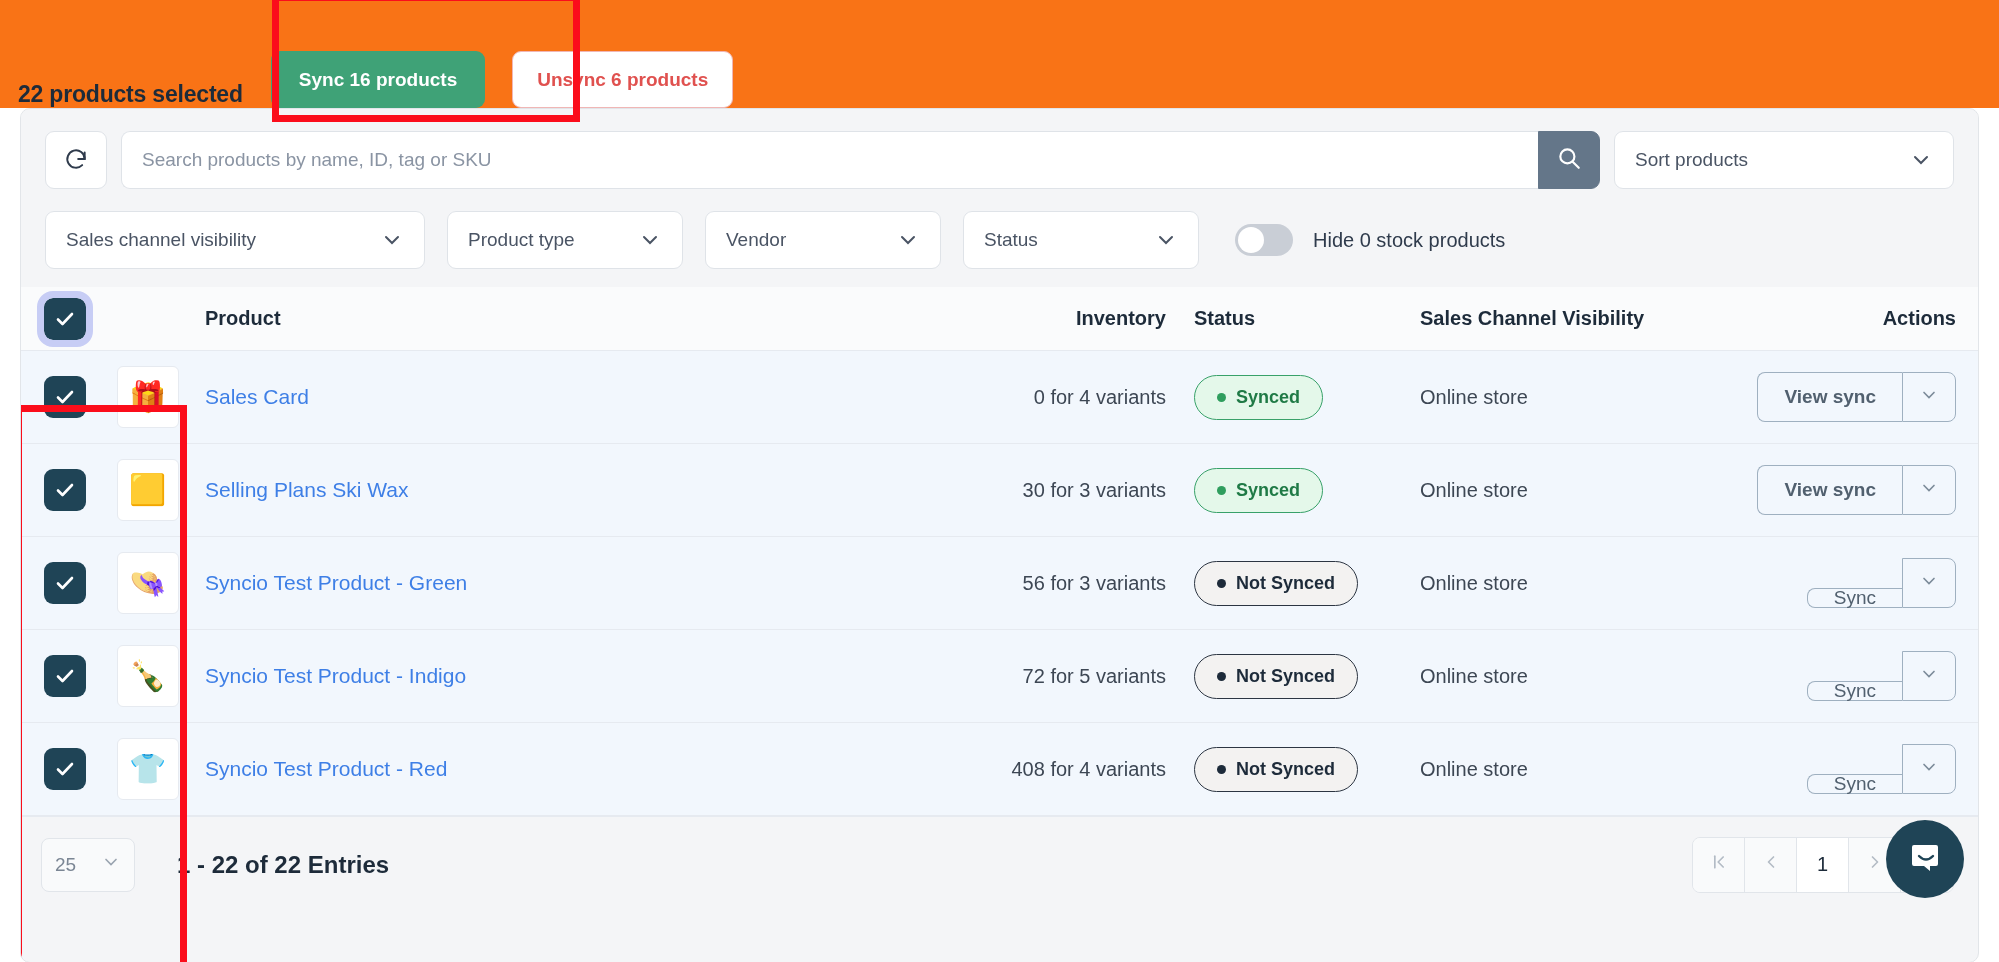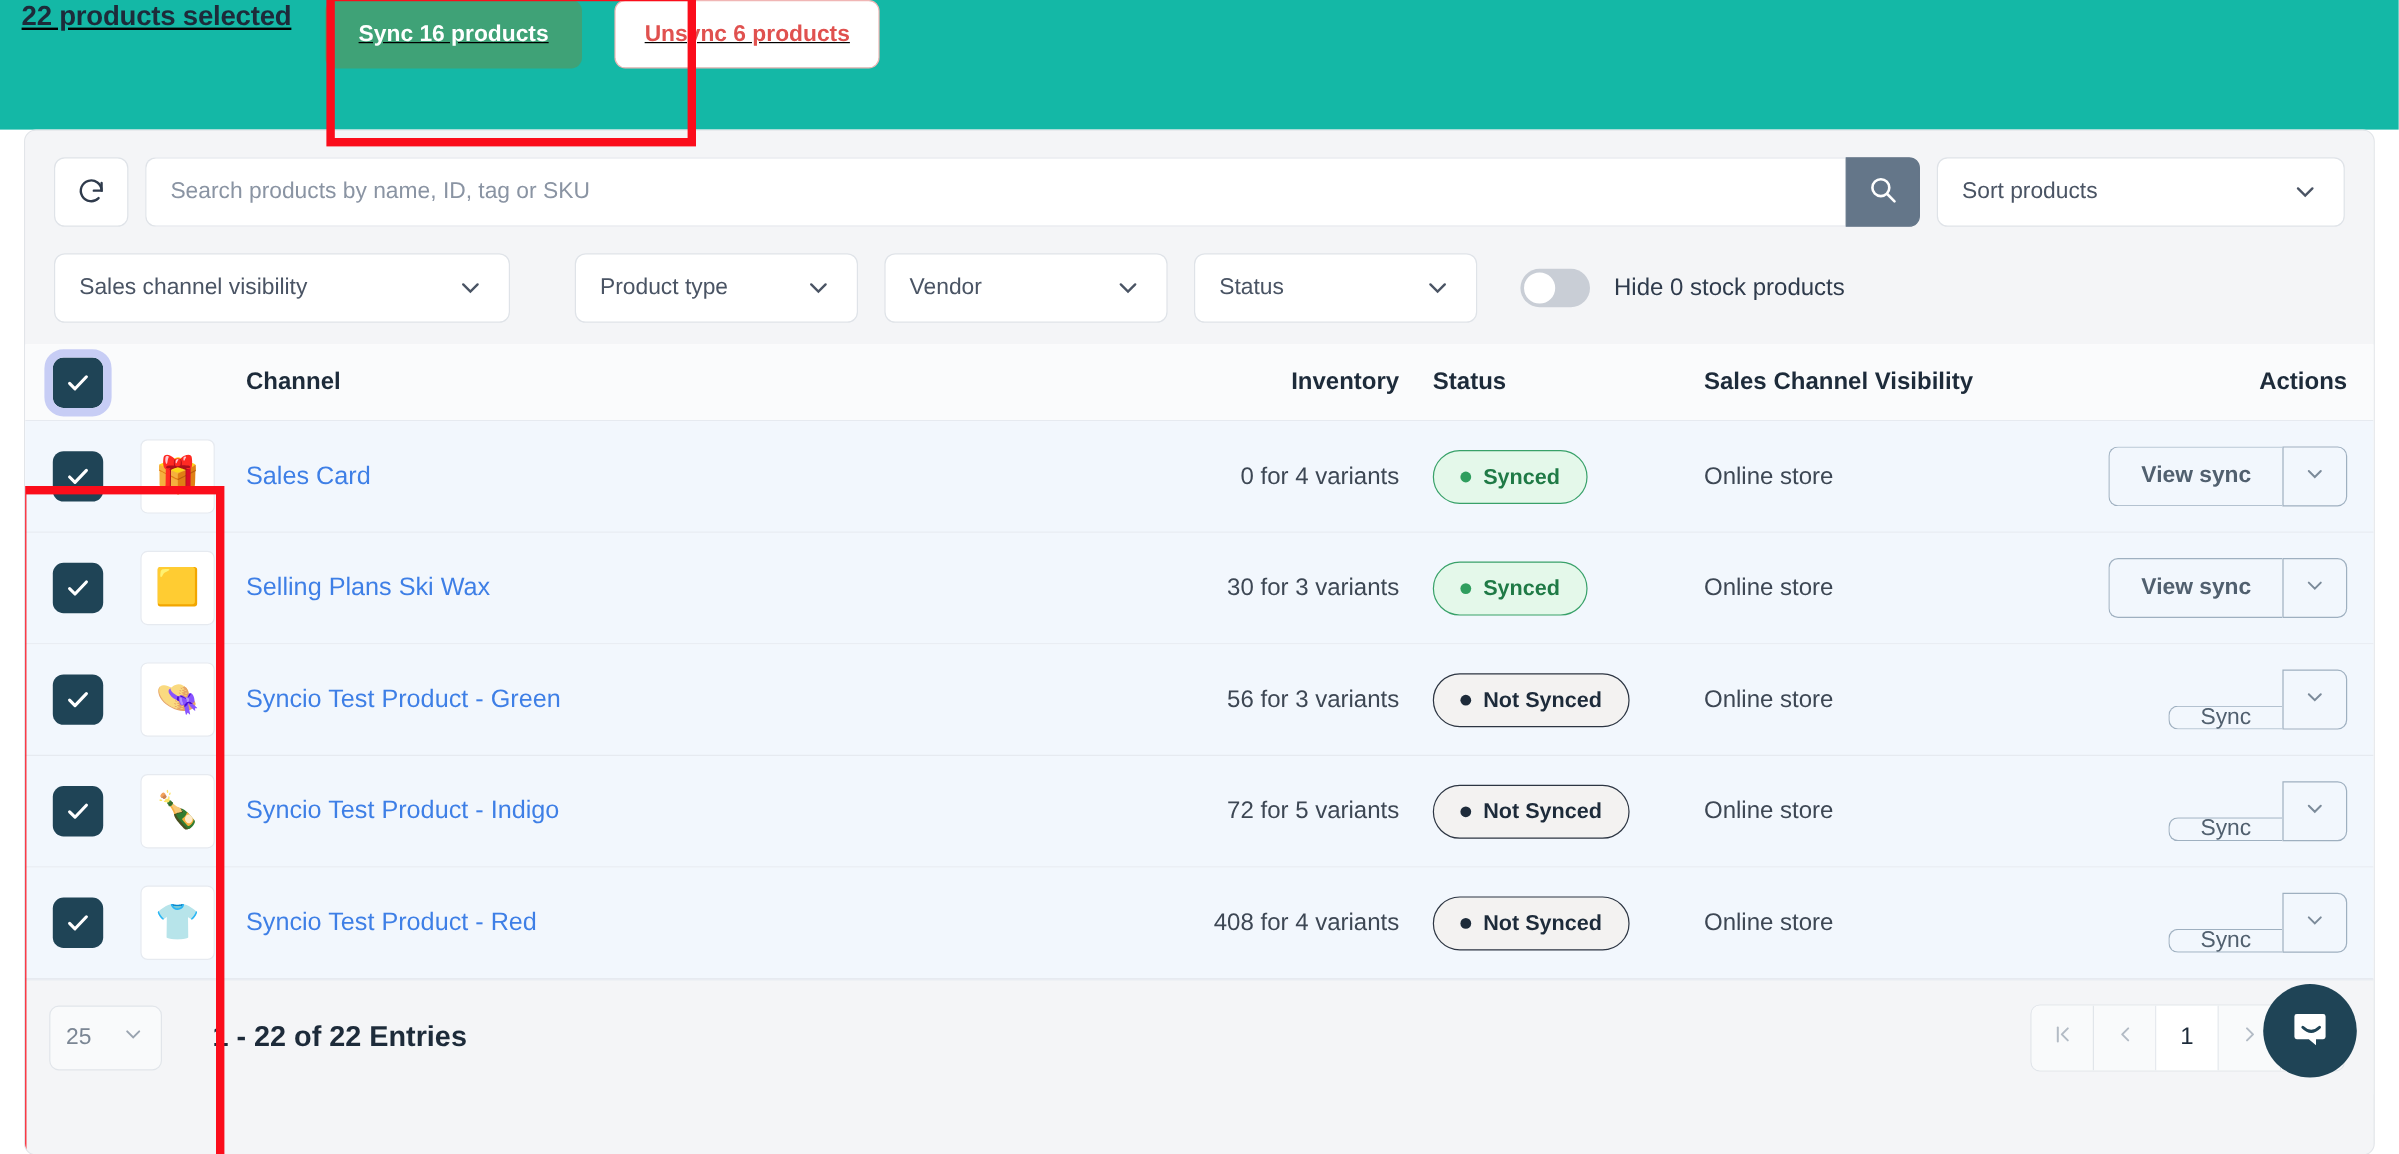--- a/index.html
+++ b/index.html
@@ -7,26 +7,25 @@
     width: 1999px; height: 962px;
     background: #ffffff;
     font-family: "Liberation Sans", sans-serif;
     overflow: hidden;
   }
 
   
   .topbar {
     height: 108px;
     display: flex;
-    align-items: flex-start;
+    align-items: flex-end;
     padding-left: 18px;
     gap: 0px;
-    background: #14b8a6;
+    background: #f97316;
     position: relative;
-    text-decoration: underline;
   }
   .selected-count {
     font-size: 23px;
     font-weight: bold;
     color: #1d2b3a;
     letter-spacing: -0.2px;
     white-space: nowrap;
   }
   .btn-sync-bulk {
     margin-left: 28px;
@@ -150,21 +149,21 @@
     background: #ffffff;
     border: 1px solid #dfe3e8;
     border-radius: 9px;
     display: flex; align-items: center; justify-content: space-between;
     padding: 0 20px;
     font-size: 19px;
     color: #4a5464;
     cursor: pointer;
   }
   .fs-w1 { width: 380px; }
-  .fs-w2 { width: 236px; margin-left: 32px; }
+  .fs-w2 { width: 236px; }
   .fs-w3 { width: 236px; }
   .fs-w4 { width: 236px; }
 
   .toggle-wrap { display: flex; align-items: center; gap: 20px; margin-left: 14px; }
   .toggle {
     width: 58px; height: 32px;
     background: #c9ced6;
     border-radius: 16px;
     position: relative;
     cursor: pointer;
@@ -448,21 +447,21 @@
         <div class="checkbox header-cb">
           <span>
             <svg width="24" height="24" viewBox="0 0 24 24" fill="none" stroke="#ffffff" stroke-width="2.6" stroke-linecap="round" stroke-linejoin="round">
                 <path d="M5 12.5l4.5 4.5L19 7"></path>
               </svg>
           </span>
         </div>
       </div>
       <div class="c-thumb"></div>
       <div class="c-name">
-        <span class="th-text">Channel</span>
+        <span class="th-text">Product</span>
       </div>
       <div class="c-inv">
         <span class="th-text">Inventory</span>
       </div>
       <div class="c-status">
         <span class="th-text">Status</span>
       </div>
       <div class="c-vis">
         <span class="th-text">Sales Channel Visibility</span>
       </div>

